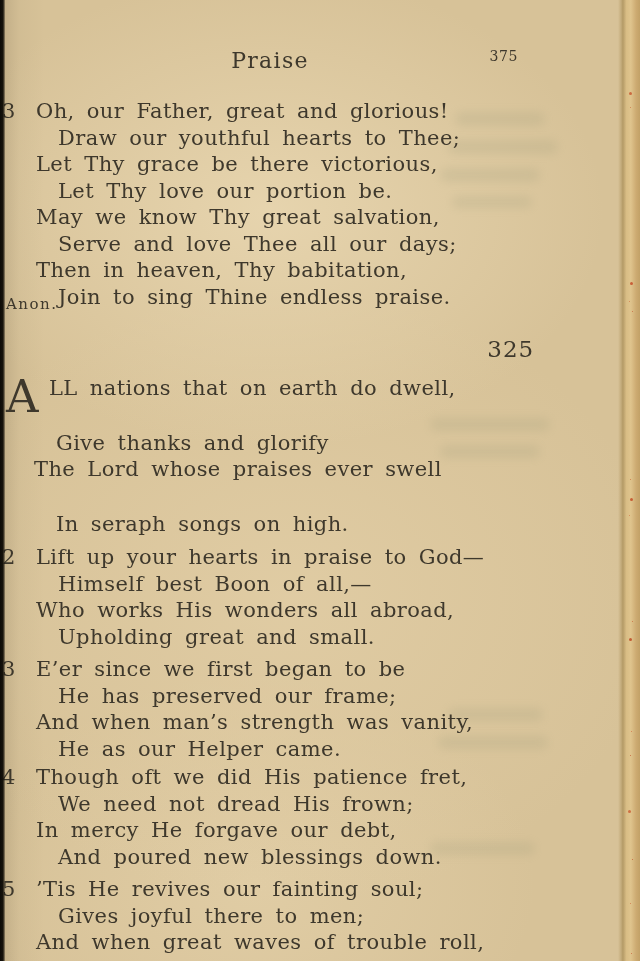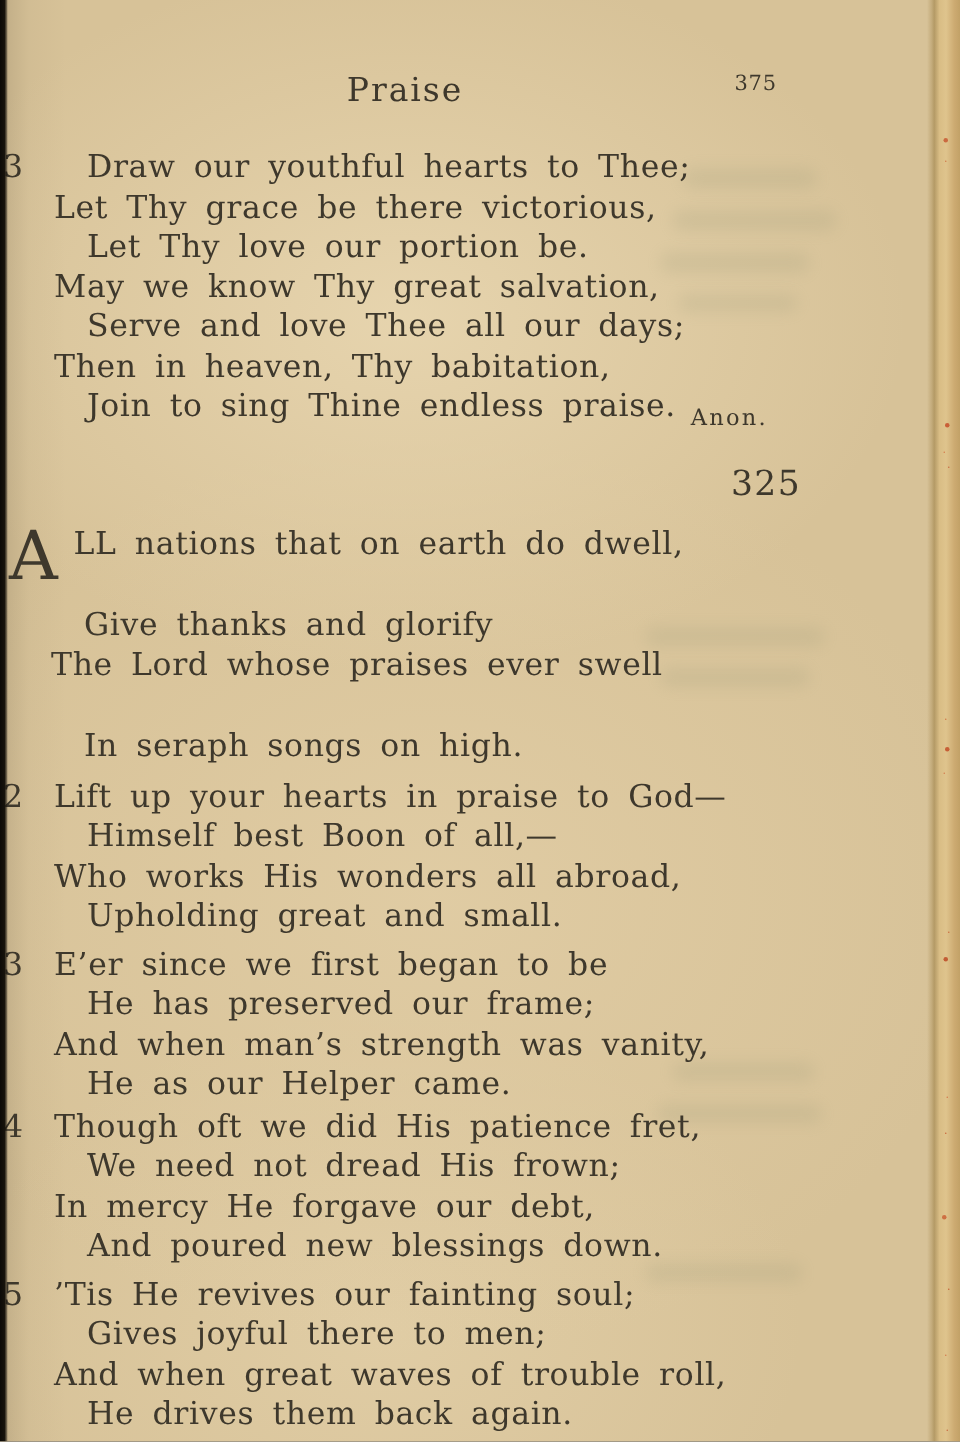--- a/index.html
+++ b/index.html
@@ -45,21 +45,21 @@
   .content{position:absolute;left:6px;top:48px;width:528px;z-index:2;}
   .header{position:relative;height:27px;}
   .running-title{display:block;text-align:center;font-size:22px;letter-spacing:.06em;}
   .page-number{position:absolute;right:16px;top:0;font-size:14px;letter-spacing:.04em;}
   .stanza{position:relative;}
   .vline{position:relative;padding-left:30px;font-size:21px;line-height:26.5px;
     white-space:nowrap;letter-spacing:.02em;word-spacing:.24em;}
   .vline.ind{padding-left:52px;}
   .vnum{position:absolute;left:-4px;top:0;}
   .stanza-cont{margin-top:23px;}
-  .attribution{margin-top:-15px;height:20px;text-align:right;padding-right:22px;
+  .attribution{margin-top:-15px;height:20px;padding-right:22px;
     font-size:15px;letter-spacing:.1em;}
   .hymn-number{margin-top:21px;text-align:right;font-size:23px;line-height:27px;letter-spacing:.04em;}
   .v1{margin-top:12px;}
   .v2{margin-top:7px;}
   .v3{margin-top:6px;}
   .v4{margin-top:2px;}
   .v5{margin-top:6px;}
   .dropcap{position:absolute;left:0;top:1px;font-size:45px;line-height:42px;}
   .pl38{padding-left:43px;}
   .pl50{padding-left:50px;margin-top:28px;}
@@ -83,20 +83,21 @@
   <div class="content">
 
     <div class="header">
       <span class="running-title">Praise</span>
       <span class="page-number">375</span>
     </div>
 
     <div class="stanza stanza-cont">
       <div class="vline">
         <span class="vnum">3</span>
+        <span>Oh, our Father, great and glorious!</span>
       </div>
       <div class="vline ind">Draw our youthful hearts to Thee;</div>
       <div class="vline">Let Thy grace be there victorious,</div>
       <div class="vline ind">Let Thy love our portion be.</div>
       <div class="vline">May we know Thy great salvation,</div>
       <div class="vline ind">Serve and love Thee all our days;</div>
       <div class="vline">Then in heaven, Thy babitation,</div>
       <div class="vline ind">Join to sing Thine endless praise.</div>
     </div>
 

